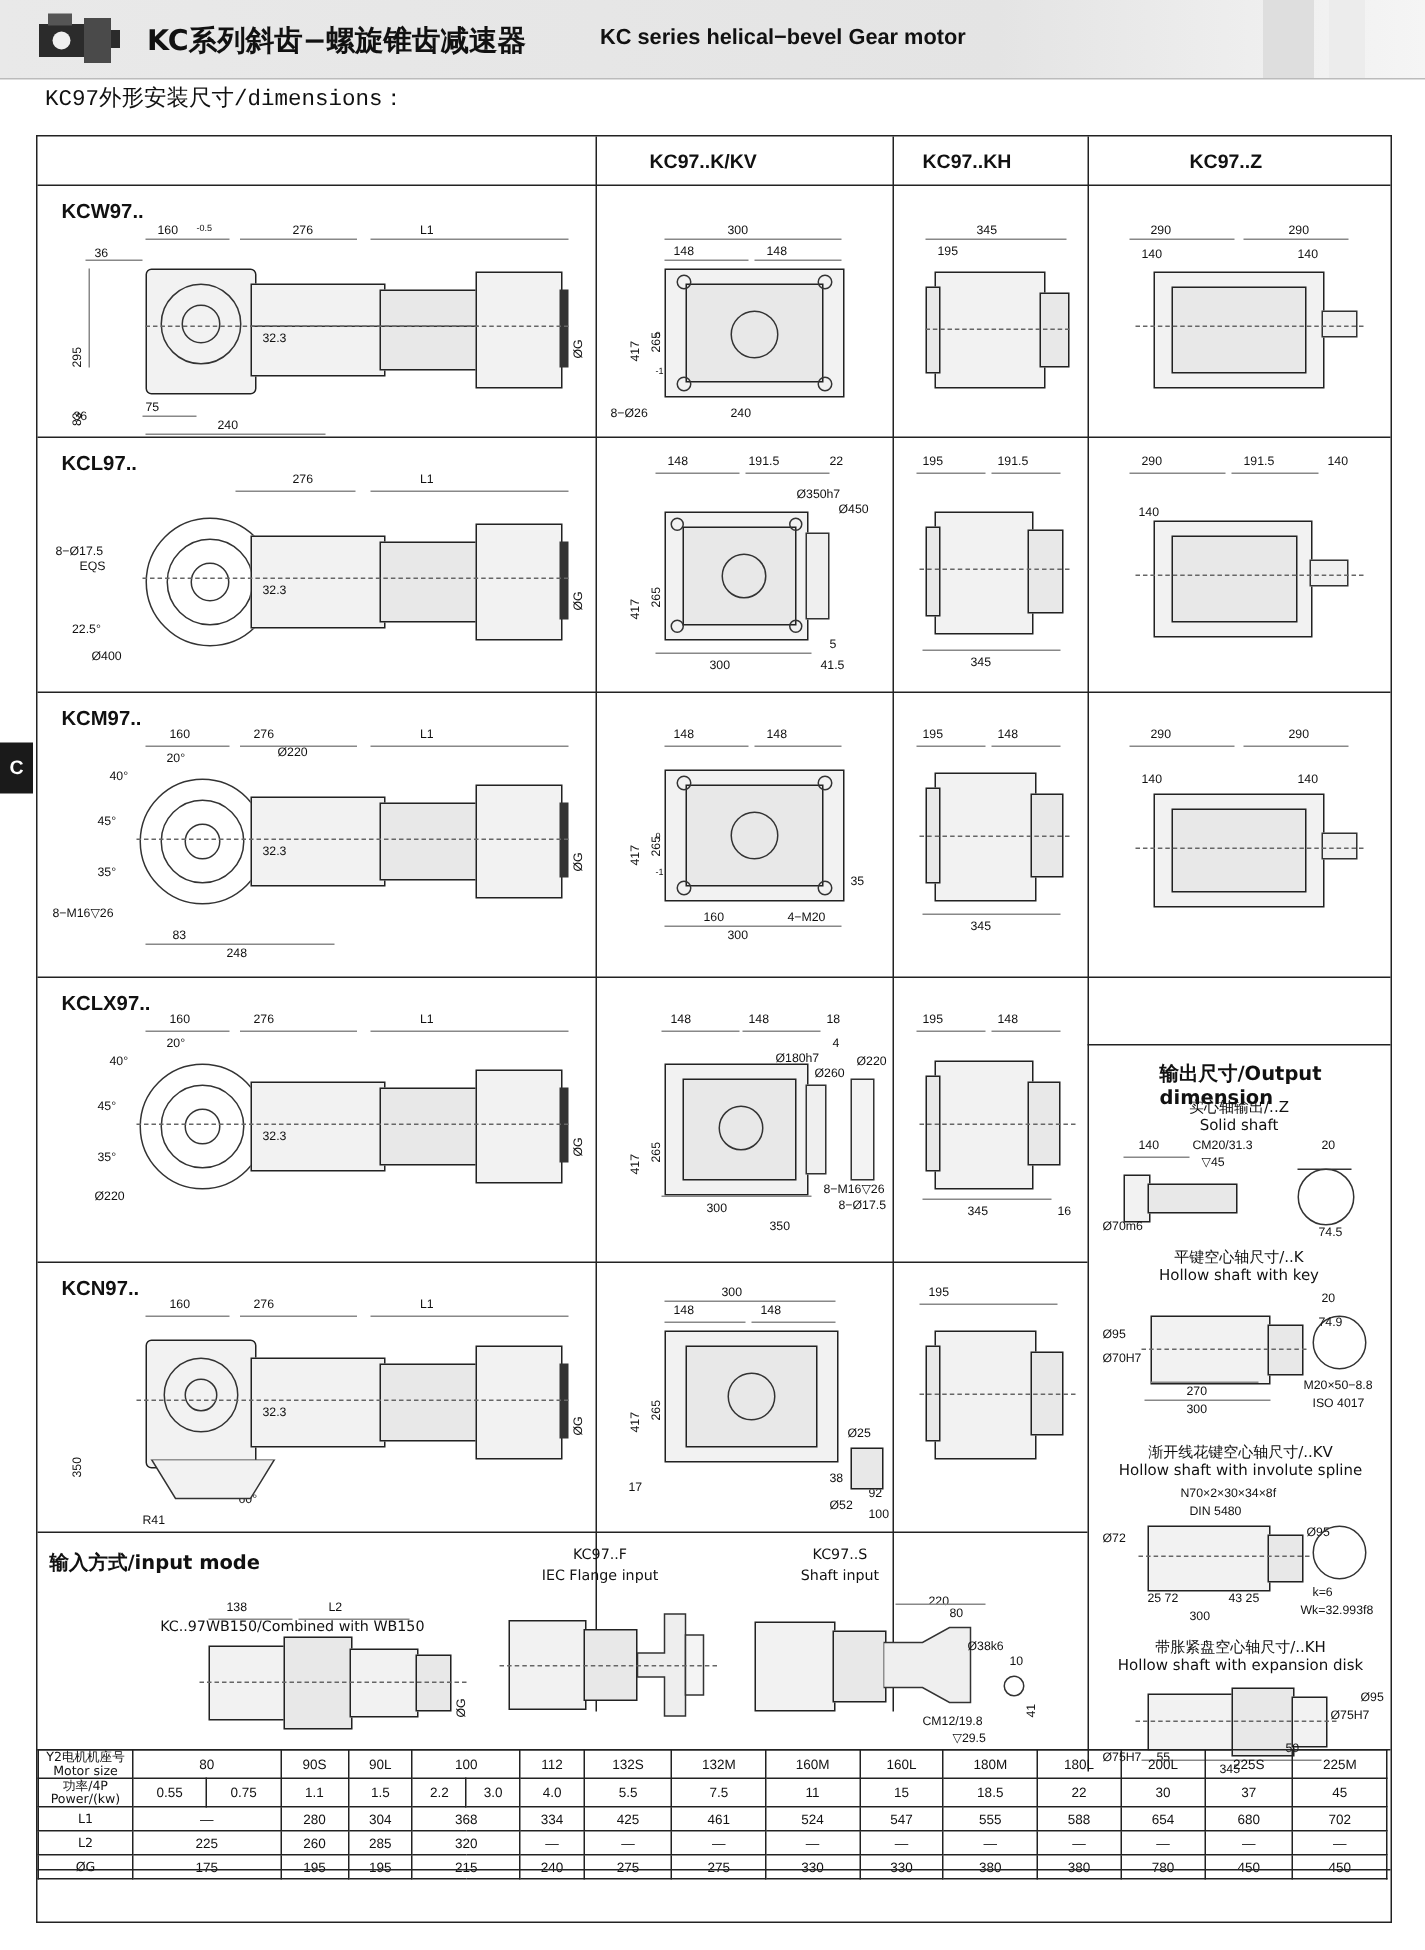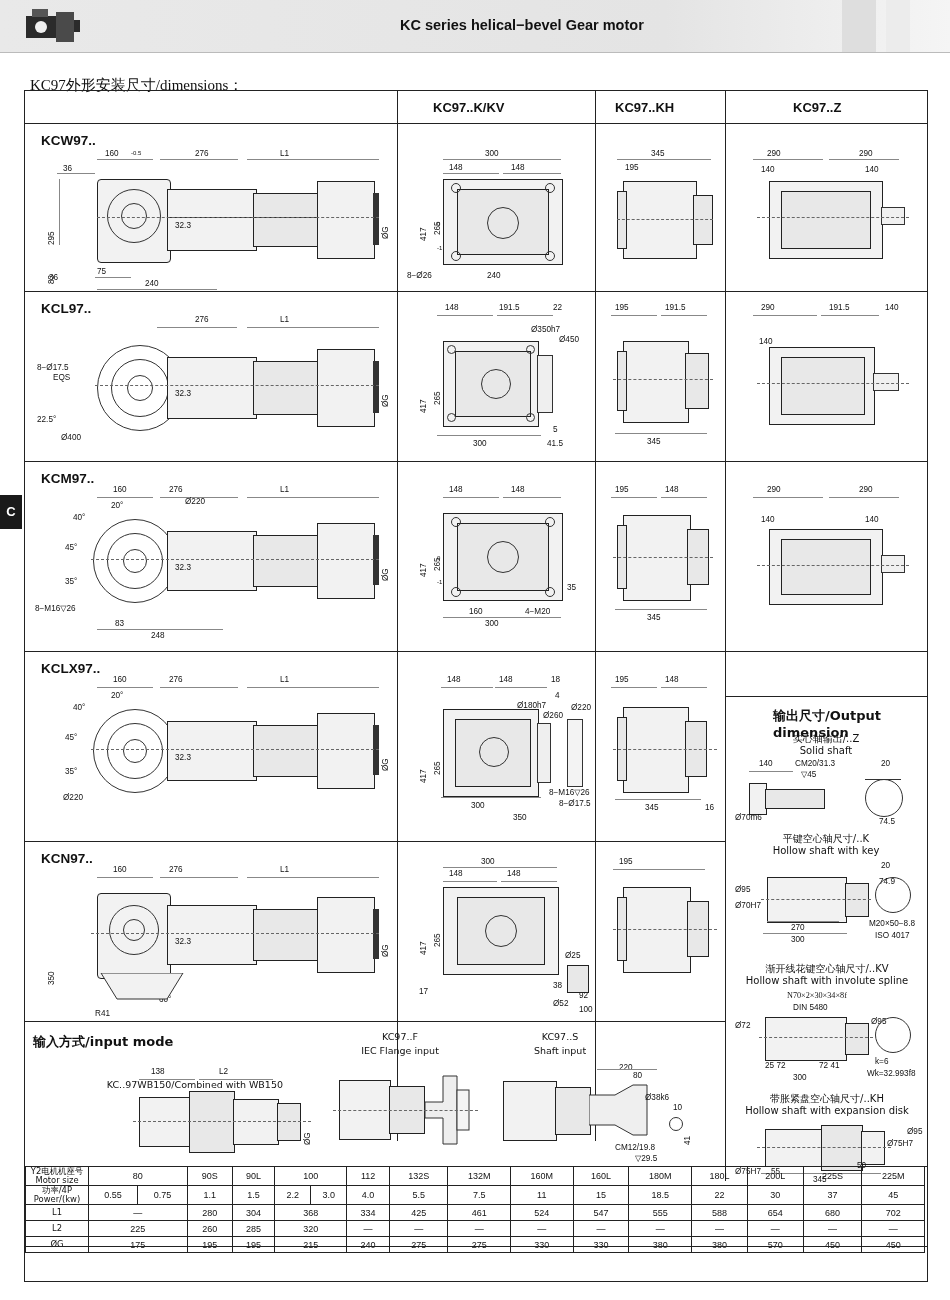--- a/index.html
+++ b/index.html
@@ -31,22 +31,22 @@
     font-family:"Liberation Sans",sans-serif;
   }
   .header .deco1{position:absolute;right:74px;top:0;width:34px;height:52px;background:#dedede;}
   .header .deco2{position:absolute;right:40px;top:0;width:24px;height:52px;background:#ececec;}
   .page-tab{
     position:absolute;left:0;top:495px;width:22px;height:34px;background:#1a1a1a;color:#fff;
     font-size:13px;font-weight:bold;text-align:center;line-height:34px;
   }
   
   .sec-title{
-    position:absolute;left:30px;top:76px;font-size:15px;
-    font-family:Liberation Serif, serif;
+    position:absolute;left:30px;top:56px;font-size:15px;
+    font-family:Liberation Mono, monospace;
   }
   
   .frame{
     position:absolute;left:24px;top:90px;width:902px;height:1190px;
     border:1px solid #222;
   }
   .vline{position:absolute;top:0;width:0;border-left:1px solid #222;}
   .hline{position:absolute;left:0;width:100%;border-top:1px solid #222;}
   .col-head{
     position:absolute;font-size:13px;font-weight:bold;font-family:"Liberation Sans",sans-serif;
@@ -87,20 +87,21 @@
 <body>
 
 <div class="header">
   <svg class="logo" viewBox="0 0 58 40">
     <rect x="2" y="10" width="30" height="22" fill="#2b2b2b"></rect>
     <rect x="32" y="6" width="18" height="30" fill="#4a4a4a"></rect>
     <rect x="8" y="3" width="16" height="8" fill="#555"></rect>
     <circle cx="17" cy="21" r="6" fill="#f0f0f0"></circle>
     <rect x="50" y="14" width="6" height="12" fill="#2b2b2b"></rect>
   </svg>
+  <div class="title-cn">KC系列斜齿−螺旋锥齿减速器</div>
   <div class="title-en">KC series helical−bevel Gear motor</div>
   <div class="deco1"></div>
   <div class="deco2"></div>
 </div>
 <div class="page-tab">C</div>
 
 <div class="sec-title">KC97外形安装尺寸/dimensions：</div>
 
 <div class="frame">
 
@@ -203,21 +204,21 @@
   </div>
 
   <div class="model-label" style="left:16px;top:210px;">KCL97..</div>
   <div class="dwg" style="left:10px;top:224px;width:360px;height:142px;">
     <div class="dim" style="left:160px;top:0px;">276</div>
     <div class="dim" style="left:245px;top:0px;">L1</div>
     <div class="ext" style="left:122px;top:12px;width:80px;"></div>
     <div class="ext" style="left:212px;top:12px;width:132px;"></div>
     <div class="dim" style="left:2px;top:48px;">8−Ø17.5</div>
     <div class="dim" style="left:18px;top:58px;">EQS</div>
-    <div class="dim" style="left:2px;top:100px;">22.5°</div>
+    <div class="dim" style="left:13px;top:100px;">22.5°</div>
     <div class="dim" style="left:26px;top:118px;">Ø400</div>
     <div class="cirl" style="left:62px;top:30px;width:84px;height:84px;"></div>
     <div class="cirl" style="left:76px;top:44px;width:56px;height:56px;"></div>
     <div class="cirl" style="left:92px;top:60px;width:24px;height:24px;"></div>
     <div class="body" style="left:132px;top:42px;width:88px;height:60px;"></div>
     <div class="body2" style="left:218px;top:46px;width:66px;height:52px;"></div>
     <div class="body" style="left:282px;top:34px;width:56px;height:76px;"></div>
     <div class="ln" style="left:338px;top:46px;width:6px;height:52px;"></div>
     <div class="lnd" style="left:60px;top:70px;width:284px;"></div>
     <div class="dim" style="left:140px;top:74px;">32.3</div>
@@ -551,30 +552,30 @@
     <div class="ext" style="left:28px;top:72px;width:84px;"></div>
     <div class="cirl" style="left:140px;top:16px;width:34px;height:34px;"></div>
     <div class="dim" style="left:144px;top:16px;">74.9</div>
     <div class="dim" style="left:134px;top:58px;">M20×50−8.8</div>
     <div class="dim" style="left:140px;top:70px;">ISO 4017</div>
   </div>
 
   <div class="out-sub" style="position:absolute;left:706px;top:872px;width:192px;">渐开线花键空心轴尺寸/..KV</div>
   <div class="out-sub" style="position:absolute;left:706px;top:884px;width:192px;">Hollow shaft with involute spline</div>
   <div class="dwg" style="left:710px;top:900px;width:184px;height:96px;">
-    <div class="dim" style="left:52px;top:0px;font-family:Liberation Serif, serif;">N70×2×30×34×8f</div>
+    <div class="dim" style="left:52px;top:0px;">N70×2×30×34×8f</div>
     <div class="dim" style="left:58px;top:12px;">DIN 5480</div>
     <div class="dim" style="left:0px;top:30px;">Ø72</div>
     <div class="body" style="left:30px;top:26px;width:80px;height:42px;"></div>
     <div class="body2" style="left:110px;top:32px;width:22px;height:30px;"></div>
     <div class="lnd" style="left:24px;top:46px;width:114px;"></div>
     <div class="dim" style="left:136px;top:26px;">Ø95</div>
     <div class="cirl" style="left:140px;top:26px;width:34px;height:34px;"></div>
     <div class="dim" style="left:30px;top:70px;">25 72</div>
-    <div class="dim" style="left:84px;top:70px;">72 41</div>
+    <div class="dim" style="left:84px;top:70px;">43 25</div>
     <div class="dim" style="left:58px;top:82px;">300</div>
     <div class="dim" style="left:140px;top:66px;">k=6</div>
     <div class="dim" style="left:132px;top:78px;">Wk=32.993f8</div>
   </div>
 
   <div class="out-sub" style="position:absolute;left:706px;top:1002px;width:192px;">带胀紧盘空心轴尺寸/..KH</div>
   <div class="out-sub" style="position:absolute;left:706px;top:1014px;width:192px;">Hollow shaft with expansion disk</div>
   <div class="dwg" style="left:710px;top:1030px;width:184px;height:62px;">
     <div class="body" style="left:30px;top:8px;width:56px;height:36px;"></div>
     <div class="body2" style="left:86px;top:4px;width:40px;height:44px;"></div>
@@ -673,21 +674,21 @@
       <td>195</td>
       <td>195</td>
       <td colspan="2">215</td>
       <td>240</td>
       <td>275</td>
       <td>275</td>
       <td>330</td>
       <td>330</td>
       <td>380</td>
       <td>380</td>
-      <td>570</td>
+      <td>780</td>
       <td>450</td>
       <td>450</td>
     </tr>
   </tbody>
     </table>
 
   <div class="hline" style="top:1155px;"></div>
 </div>
 
 </body></html>

